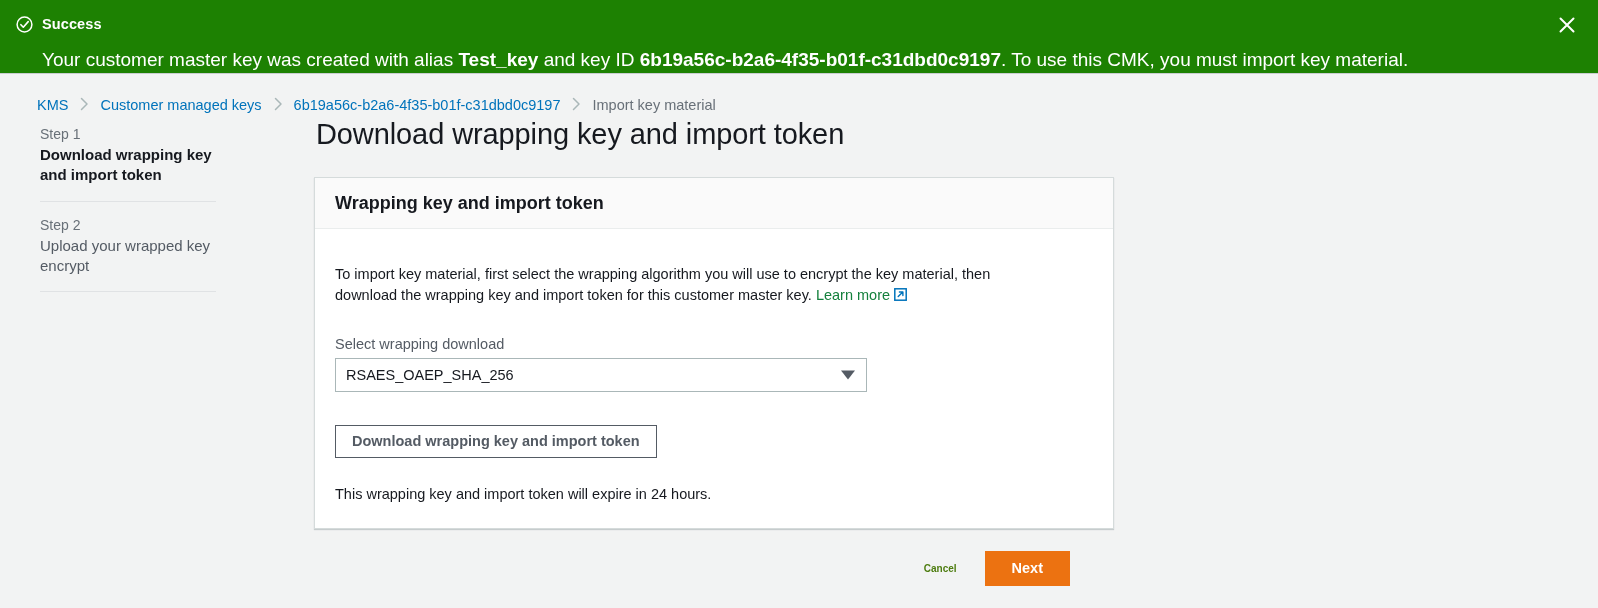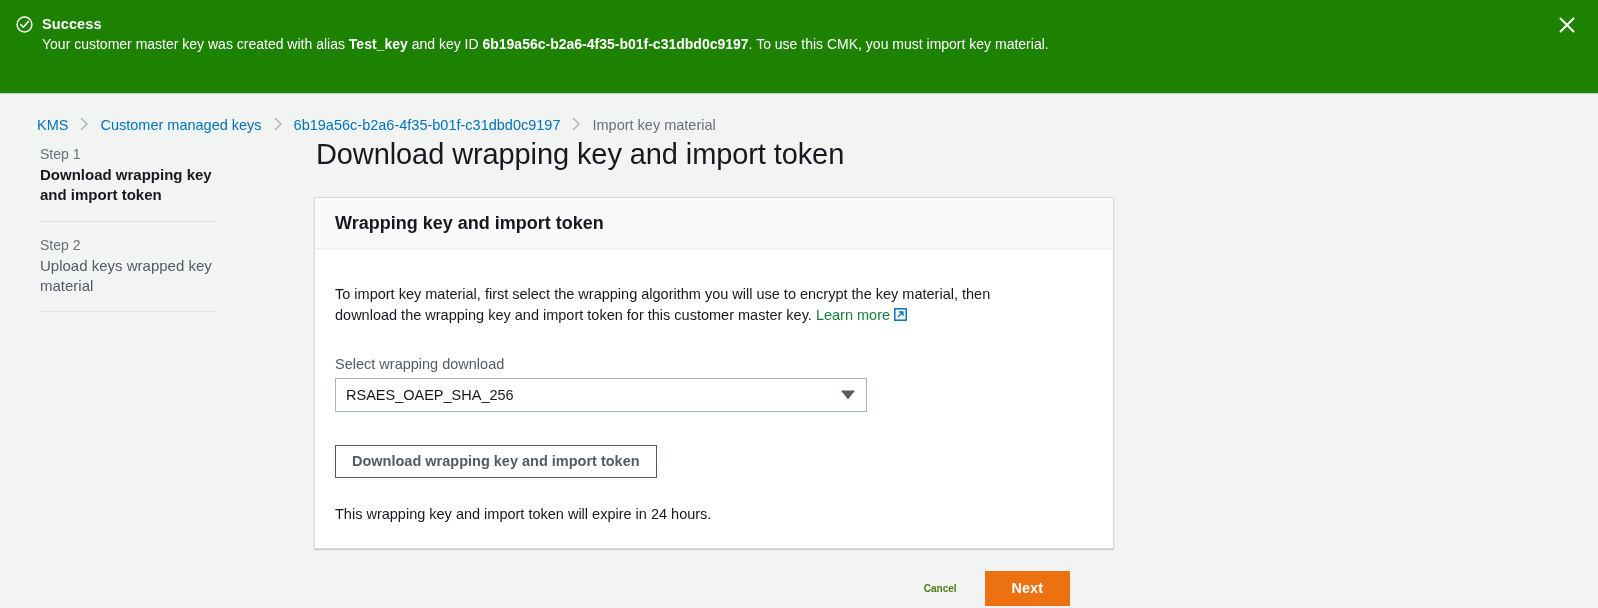--- a/index.html
+++ b/index.html
@@ -13,21 +13,21 @@
     font-family: "Liberation Sans", sans-serif;
     color: #16191f;
     overflow: hidden;
   }
 
   
   .banner {
     position: relative;
     background: #1d8102;
     color: #ffffff;
-    height: 94px;
+    height: 74px;
     box-sizing: border-box;
     padding: 15px 0 0 16px;
     border-bottom: 1px solid #c9cdd1;
   }
   .banner-row {
     display: flex;
     align-items: flex-start;
   }
   .banner-check {
     width: 17px;
@@ -37,22 +37,22 @@
     margin-right: 9px;
   }
   .banner-check svg { display: block; }
   .banner-texts { line-height: 1.35; }
   .banner-title {
     font-size: 14.5px;
     font-weight: bold;
     letter-spacing: .1px;
   }
   .banner-msg {
-    font-size: 14px;
-    margin-top: 0;
+    font-size: 19px;
+    margin-top: 12px;
     font-weight: normal;
   }
   .banner-msg b { font-weight: bold; }
   .banner-close {
     position: absolute;
     top: 14px;
     right: 20px;
     width: 22px;
     height: 22px;
     color: #ffffff;
@@ -301,21 +301,21 @@
 
 <div class="layout">
 
   <aside class="steps">
     <div class="step active">
       <div class="step-label">Step 1</div>
       <div class="step-title">Download wrapping key and import token</div>
     </div>
     <div class="step">
       <div class="step-label">Step 2</div>
-      <div class="step-title">Upload keys wrapped key material</div>
+      <div class="step-title">Upload your wrapped key encrypt</div>
     </div>
   </aside>
 
   <main class="main">
     <h1 class="page-title">Download wrapping key and import token</h1>
 
     <section class="card">
       <div class="card-header">
         <div class="card-header-title">Wrapping key and import token</div>
       </div>

